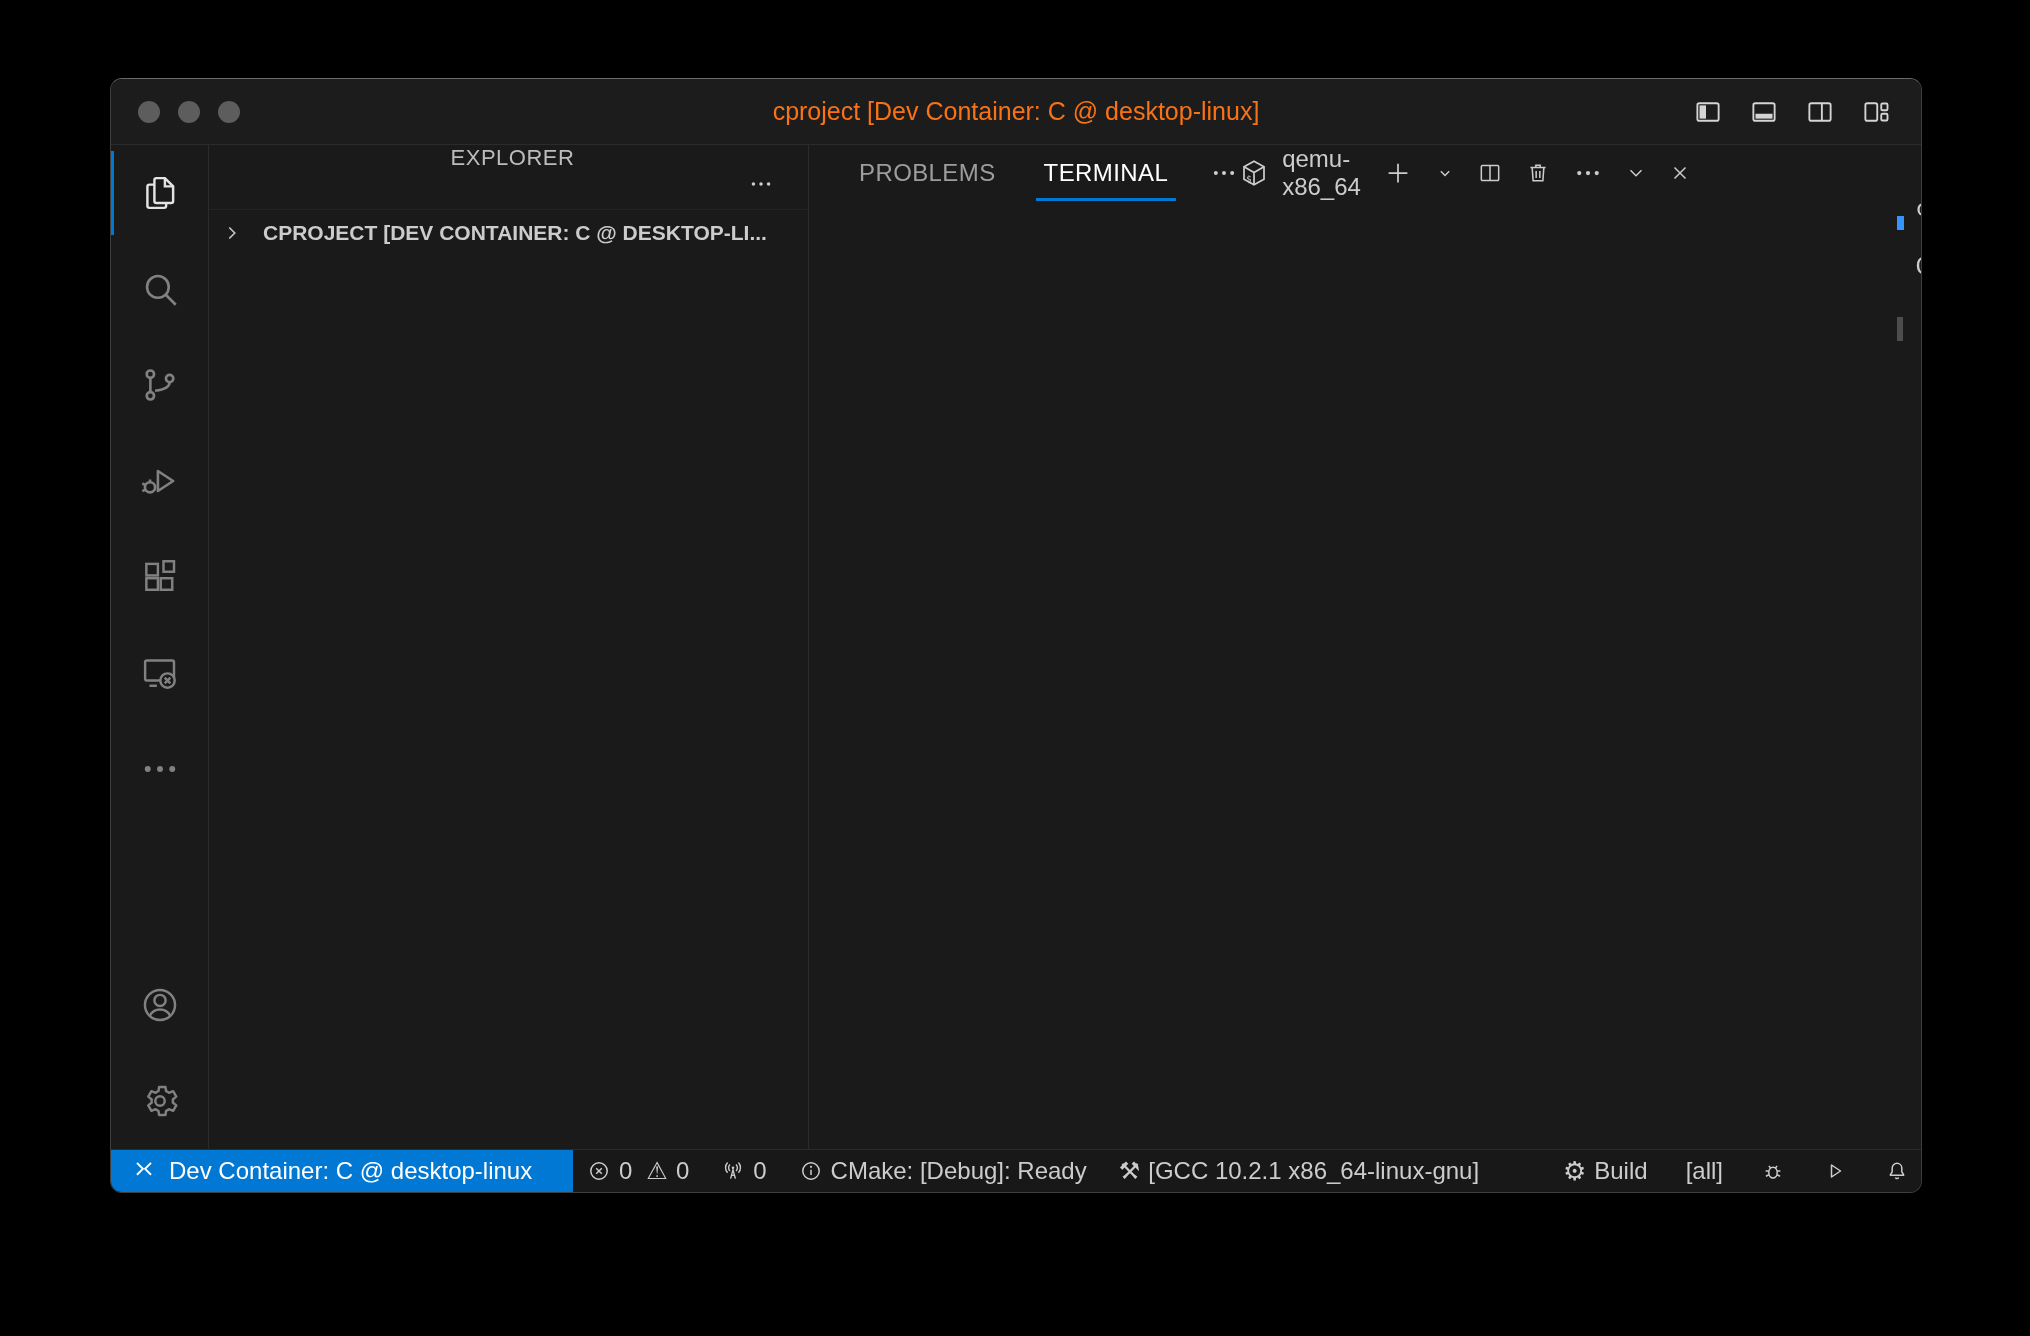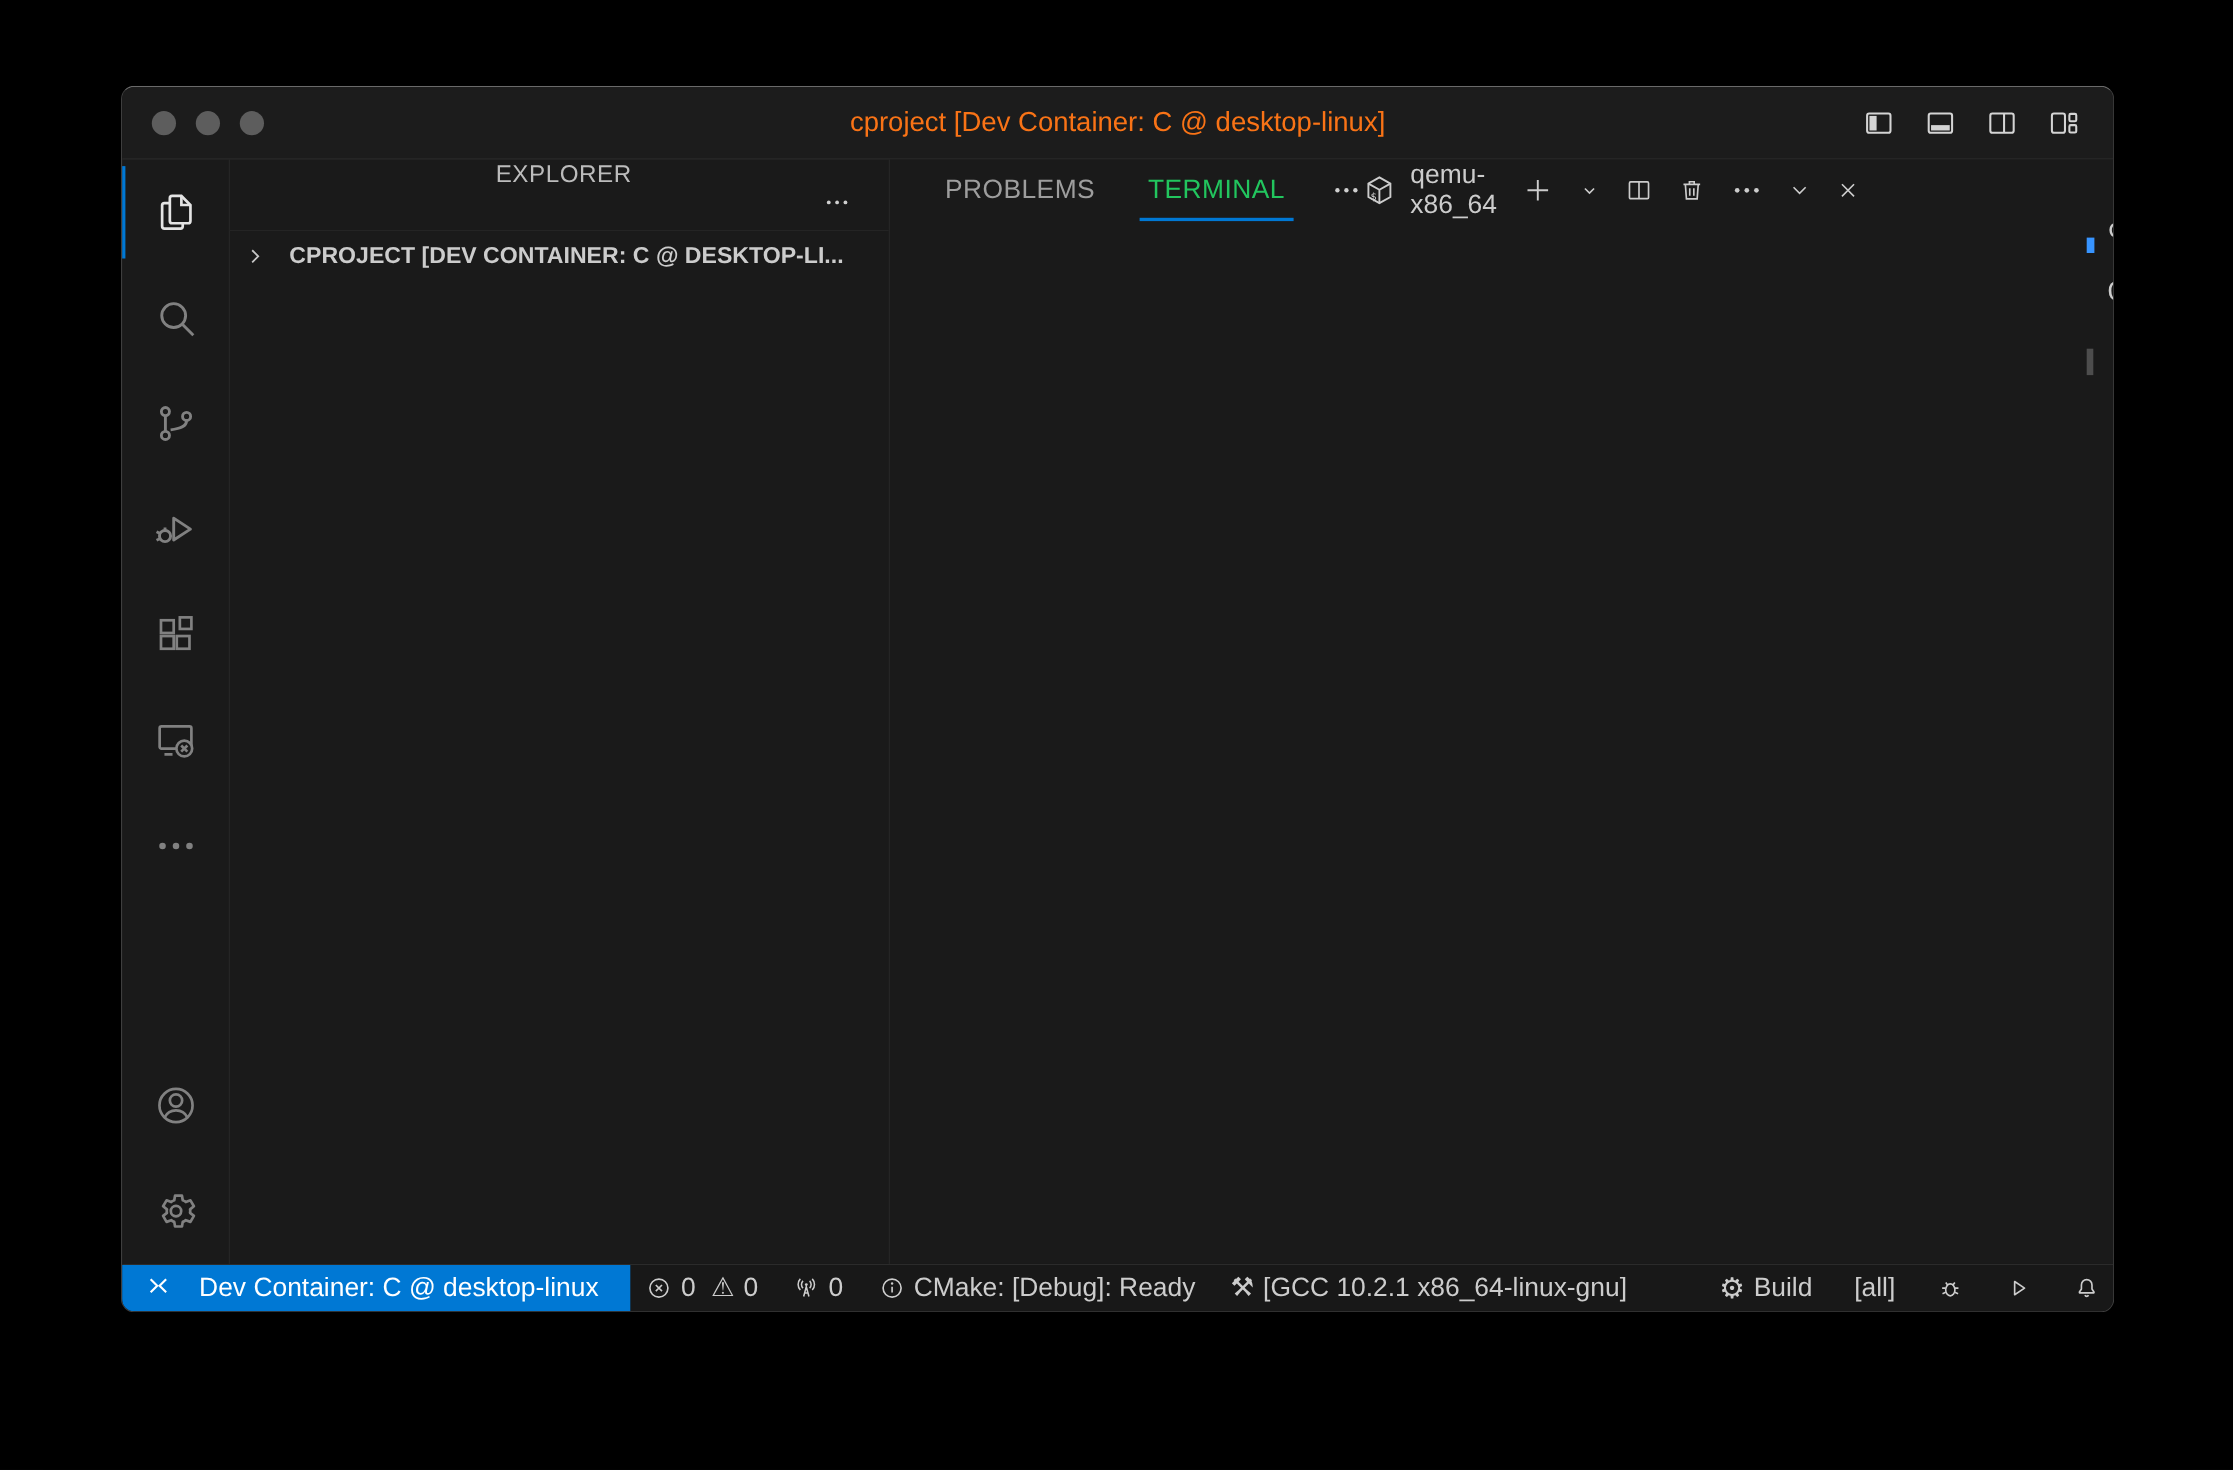--- a/index.html
+++ b/index.html
@@ -40,21 +40,21 @@
   .sb-section:first-of-type{margin-top:6px;border-top-color:transparent;}
   .sb-section + .sb-section{border-top:1px solid #2b2b2b;}
   .sb-section svg{width:22px;height:22px;flex:0 0 22px;color:#c5c5c5;}
   
   .panel{flex:1;display:flex;flex-direction:row;position:relative;min-width:0;background:#1a1a1a;}
   .panel-header{height:56px;flex:0 0 56px;display:flex;align-items:center;padding:0 38px 0 42px;}
   .tabs{display:flex;height:100%;align-items:stretch;}
   .tab{display:flex;align-items:center;padding:0 8px;margin-right:32px;font-size:24px;
     letter-spacing:.4px;color:#9d9d9d;border-bottom:3px solid transparent;border-top:3px solid transparent;
     box-sizing:border-box;cursor:pointer;}
-  .tab.active{color:#22c55e;border-bottom-color:#0078d4;}
+  .tab.active{color:#ffffff;border-bottom-color:#0078d4;}
   .tab-more{display:flex;align-items:center;color:#d0d0d0;margin-left:2px;cursor:pointer;}
   .tab-more svg{width:28px;height:28px;}
   .panel-toolbar{margin-left:auto;display:flex;align-items:center;gap:22px;color:#cccccc;}
   .pt-btn{display:flex;align-items:center;cursor:pointer;}
   .profile{display:flex;align-items:center;gap:12px;font-size:24px;color:#cccccc;}
   .profile svg{width:32px;height:32px;}
   .icon16{width:20px;height:20px;} .icon20{width:22px;height:22px;}
   .icon24{width:26px;height:26px;} .icon28{width:30px;height:30px;}
   
   .terminal{flex:1;padding-top:20px;font-family:"DejaVu Sans Mono",monospace;
@@ -65,21 +65,21 @@
   .t-dot.hollow{border:2px solid #8a8a8a;top:7px;}
   .t-green{color:#0dbc79;} .t-blue{color:#3b8eea;font-weight:bold;}
   .t-cyan{color:#29b8db;} .t-red{color:#f14c4c;font-weight:bold;} .t-fg{color:#cccccc;}
   .cursor{display:inline-block;width:14px;height:26px;background:#c6c6c6;vertical-align:-5px;}
   .ruler-blue{position:absolute;right:17px;top:71px;width:7px;height:14px;background:#3794ff;}
   .ruler-thumb{position:absolute;right:18px;top:172px;width:6px;height:24px;background:#4d4d4d;cursor:pointer;}
   
   .statusbar{height:43px;flex:0 0 43px;display:flex;align-items:center;background:#181818;
     border-top:1px solid #2b2b2b;font-size:24px;color:#cccccc;box-sizing:border-box;}
   .sb-remote{height:100%;background:#0078d4;color:#fff;display:flex;align-items:center;
-    gap:24px;padding:0 24px 0 20px;width:462px;box-sizing:border-box;cursor:pointer;}
+    gap:12px;padding:0 24px 0 20px;width:462px;box-sizing:border-box;cursor:pointer;}
   .sb-remote svg{width:26px;height:26px;flex:0 0 26px;}
   .sb-left{display:flex;align-items:center;gap:32px;padding-left:14px;}
   .sb-right{margin-left:auto;display:flex;align-items:center;gap:38px;padding-right:12px;}
   .sb-item{display:flex;align-items:center;gap:8px;cursor:pointer;white-space:nowrap;}
   .sb-item svg{width:24px;height:24px;}
   .uni{font-size:24px;line-height:1;}
 </style>
 </head>
 <body>
 

